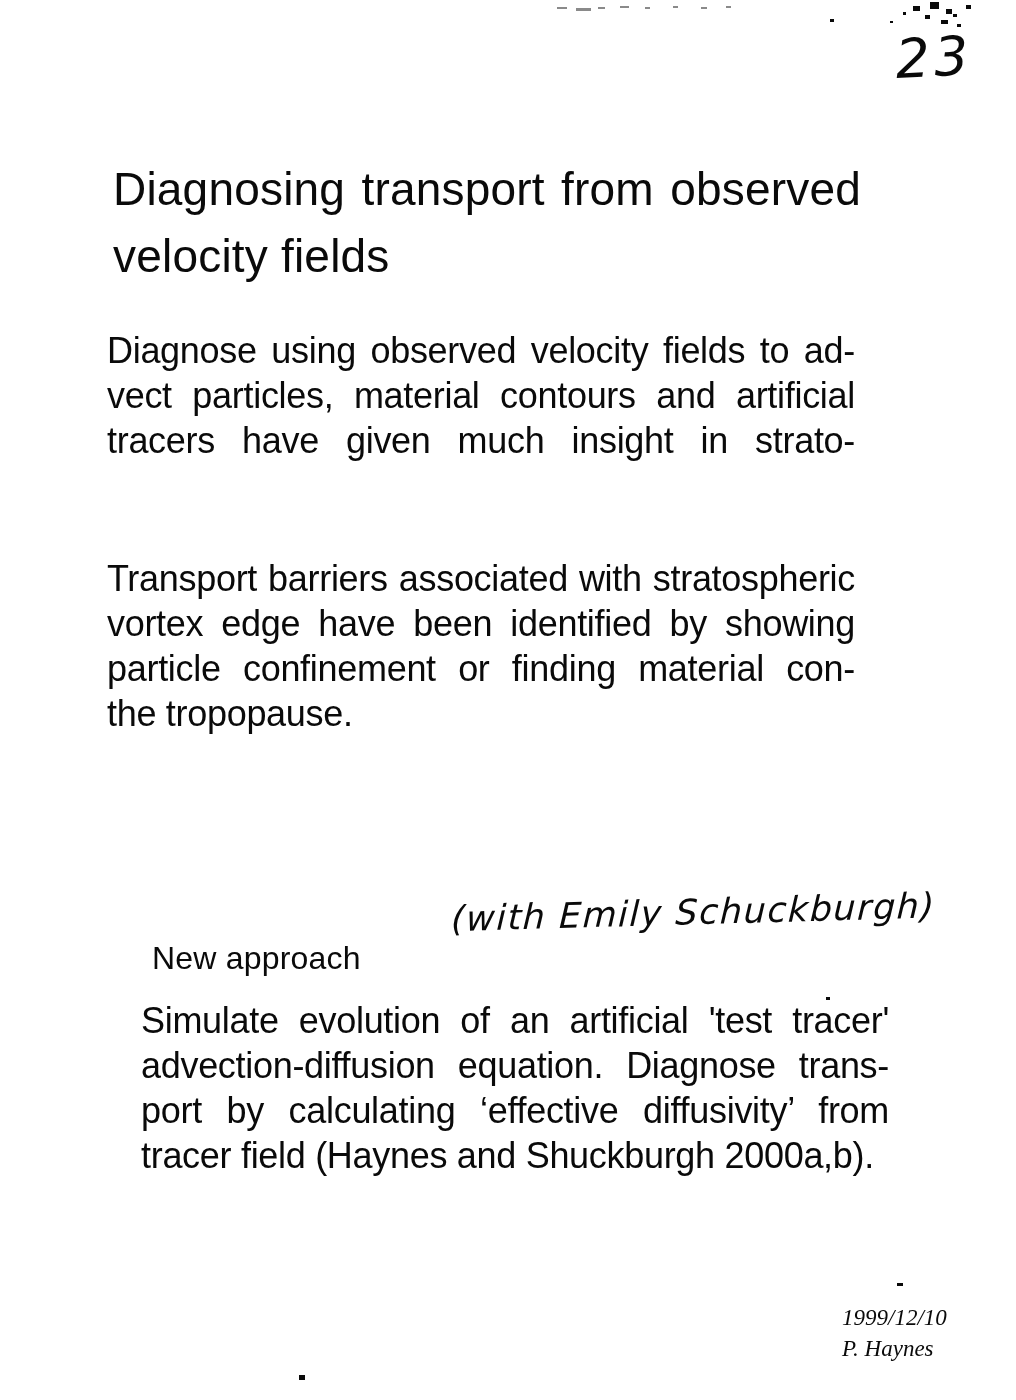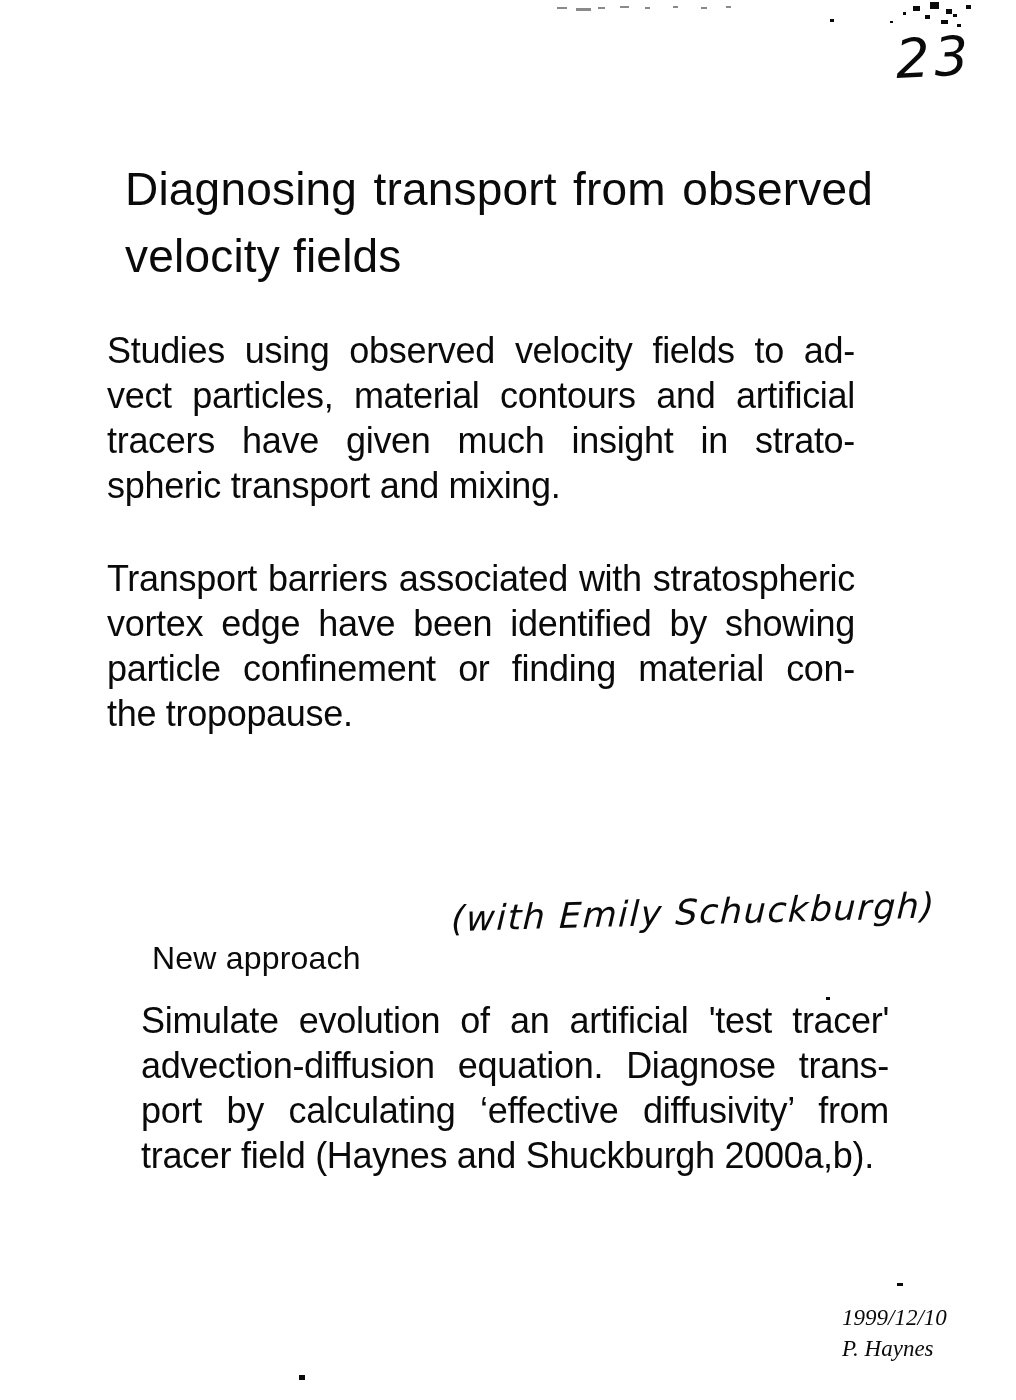--- a/index.html
+++ b/index.html
@@ -10,21 +10,21 @@
     background: #ffffff;
     color: #0a0a0a;
     font-family: "Liberation Sans", sans-serif;
     overflow: hidden;
     margin: 0 auto;
   }
 
   
   .title-block {
     position: absolute;
-    left: 125px; top: 156px; width: 748px;
+    left: 113px; top: 156px; width: 748px;
     font-size: 46px; line-height: 67px;
     letter-spacing: 0.2px;
   }
   .para {
     position: absolute;
     left: 107px; width: 748px;
     font-size: 36px; line-height: 45px;
     letter-spacing: -0.3px;
   }
   .p1 { top: 328px; }
@@ -86,24 +86,23 @@
 <div class="page">
 
   <div class="handwriting hw-page-number">23</div>
 
   <div class="title-block">
     <div class="ln">Diagnosing transport from observed</div>
     <div class="ln last">velocity fields</div>
   </div>
 
   <div class="para p1">
-    <div class="ln">Studies using observed velocity fields to ad-</div>
+    <div class="ln">Diagnose using observed velocity fields to ad-</div>
     <div class="ln">vect particles, material contours and artificial</div>
     <div class="ln">tracers have given much insight in strato-</div>
-    <div class="ln last">spheric transport and mixing.</div>
   </div>
 
   <div class="para p2">
     <div class="ln">Transport barriers associated with stratospheric</div>
     <div class="ln">vortex edge have been identified by showing</div>
     <div class="ln">particle confinement or finding material con-</div>
     <div class="ln last">the tropopause.</div>
   </div>
 
   <div class="heading2">New approach</div>

